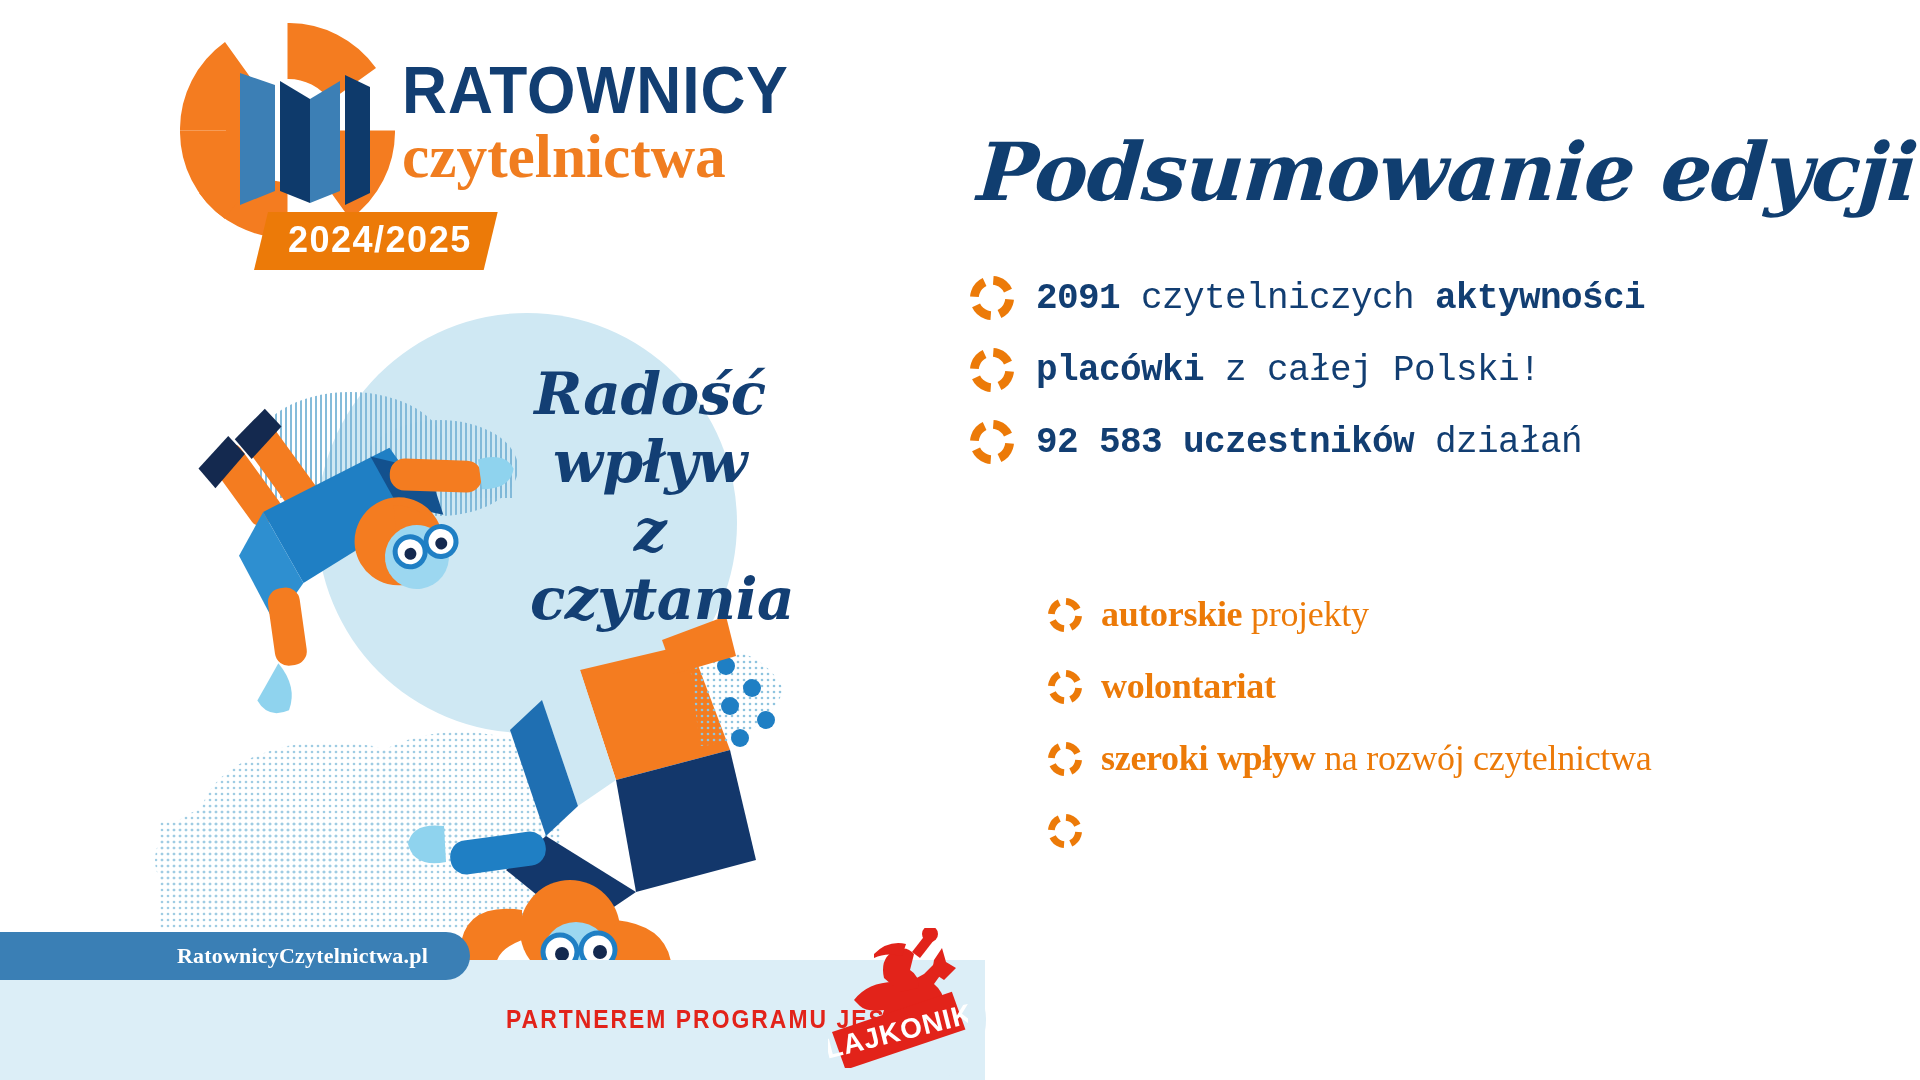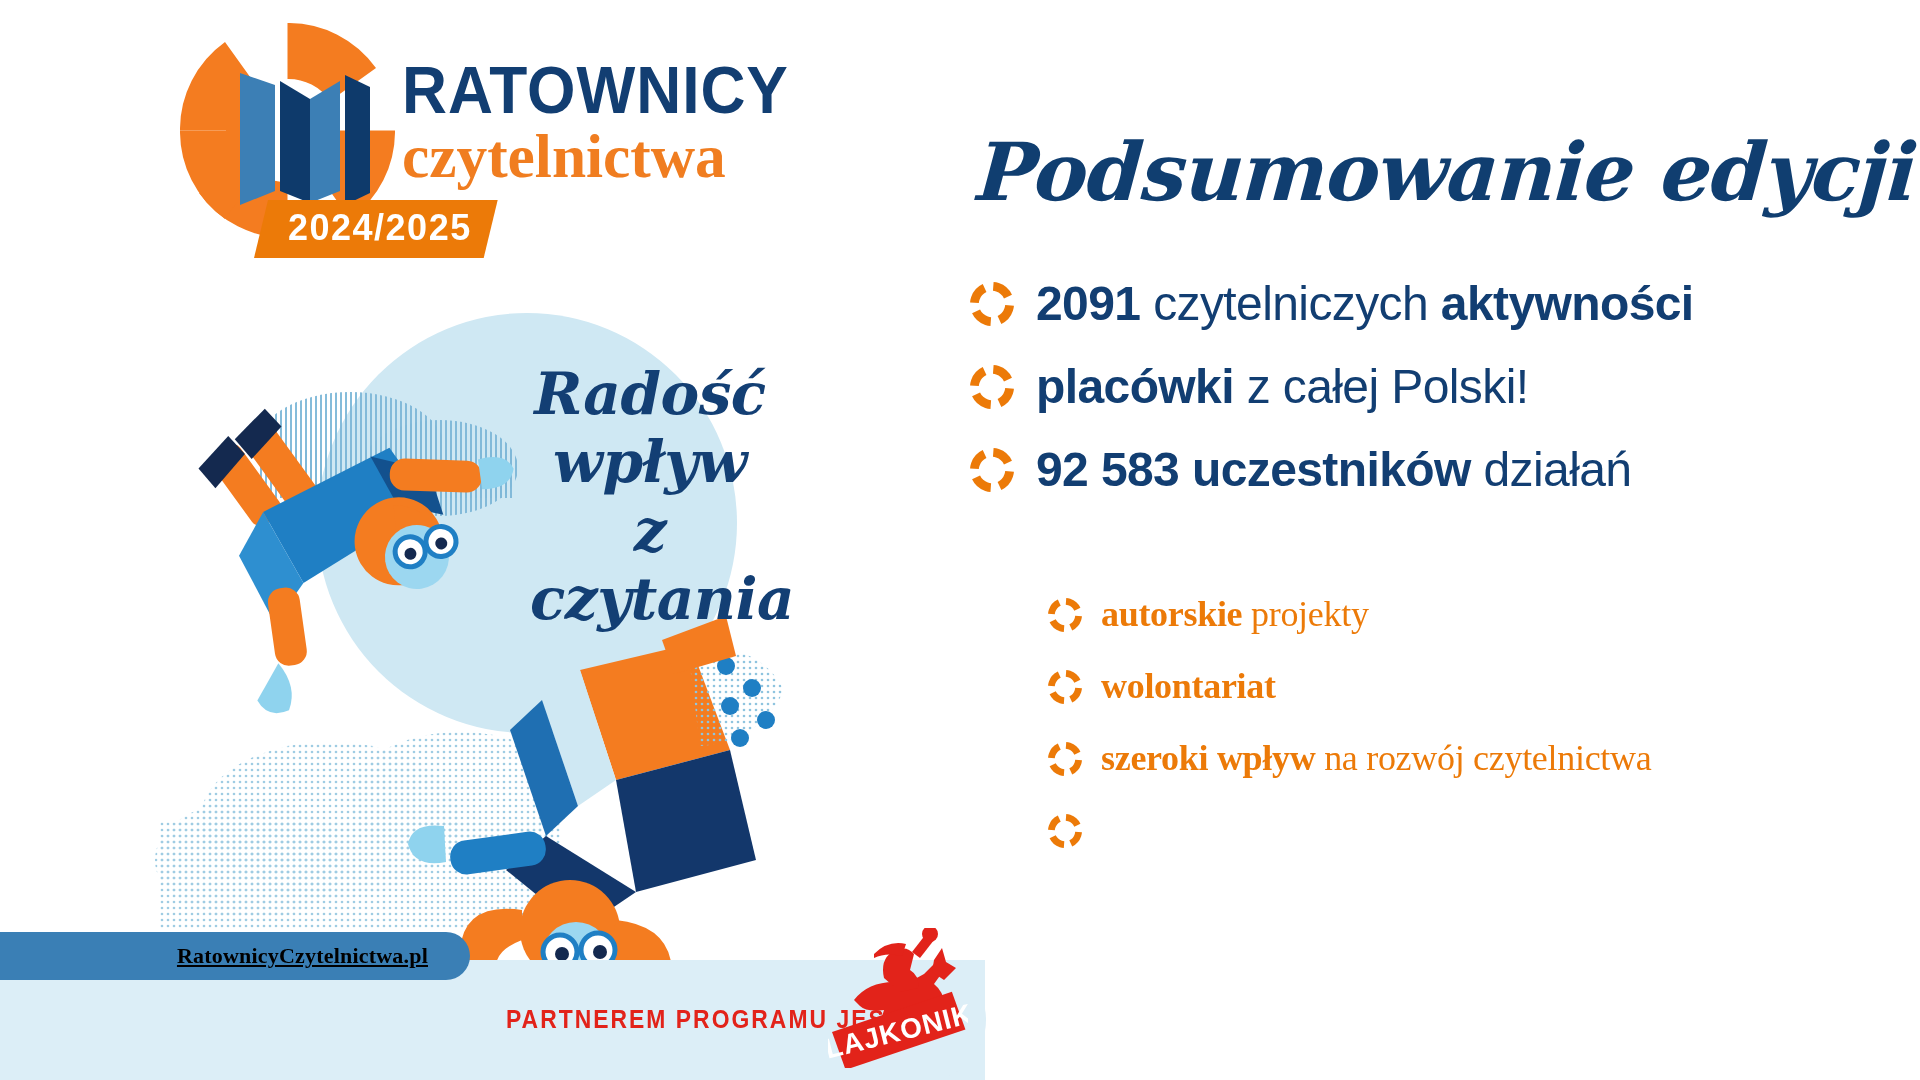--- a/index.html
+++ b/index.html
@@ -25,21 +25,21 @@
     color:#123E72; line-height:0.95; white-space:nowrap;
     transform:scaleX(0.93); transform-origin:left center;
   }
   .logo-czytelnictwa {
     font-family:"Liberation Serif", serif;
     font-weight:700; font-size:62px; color:#F07D20;
     line-height:1.05; white-space:nowrap; margin-top:2px;
     transform:scaleX(0.99); transform-origin:left center;
   }
   .year-badge {
-    position:absolute; left:254px; top:200px;
+    position:absolute; left:254px; top:212px;
     background:#EC7A08; color:#ffffff;
     font-weight:700; font-size:36px; letter-spacing:1.5px;
     padding:7px 26px 9px 34px;
     clip-path: polygon(14px 0, 100% 0, calc(100% - 14px) 100%, 0 100%);
     white-space:nowrap;
   }
 
   
   .blue-circle {
     position:absolute; left:317px; top:313px;
@@ -62,22 +62,22 @@
   
   .url-bar {
     position:absolute; left:-20px; top:932px;
     height:48px; width:490px;
     background:#3A7FB5;
     border-top-right-radius:26px; border-bottom-right-radius:26px;
     display:flex; align-items:center; justify-content:flex-end;
     padding-right:42px;
   }
   .url-bar span {
-    color:#000000; font-family:"Liberation Serif", serif;
-    font-weight:700; font-size:22px; letter-spacing:0.2px;text-decoration:underline;
+    color:#ffffff; font-family:"Liberation Serif", serif;
+    font-weight:700; font-size:22px; letter-spacing:0.2px;
   }
 
   .partner-panel {
     position:absolute; left:0; top:960px;
     width:985px; height:120px;
     background:#DCEEF7;
     border-top-right-radius:0; border-bottom-right-radius:0;
   }
   .partner-panel::after{
     content:""; position:absolute; right:-1px; top:0;
@@ -105,22 +105,22 @@
     letter-spacing:-1px; white-space:nowrap;
     transform:skewX(-4deg);
   }
 
   .stats { position:absolute; left:10px; top:276px; width:930px; }
   .stat-row {
     display:flex; align-items:center; gap:22px;
     margin-bottom:28px; white-space:nowrap;
   }
   .stat-text {
-    font-family:Liberation Sans, sans-serif;
-    font-size:48px; color:#123E72; font-weight:400;
+    font-family:Liberation Mono, monospace;
+    font-size:36px; color:#123E72; font-weight:400;
     letter-spacing:-0.6px;
   }
   .stat-text b { font-weight:700; }
 
   .sub-list { position:absolute; left:88px; top:592px; width:880px; }
   .sub-row {
     display:flex; align-items:flex-start; gap:19px;
     margin-bottom:27px;
   }
   .sub-text {

